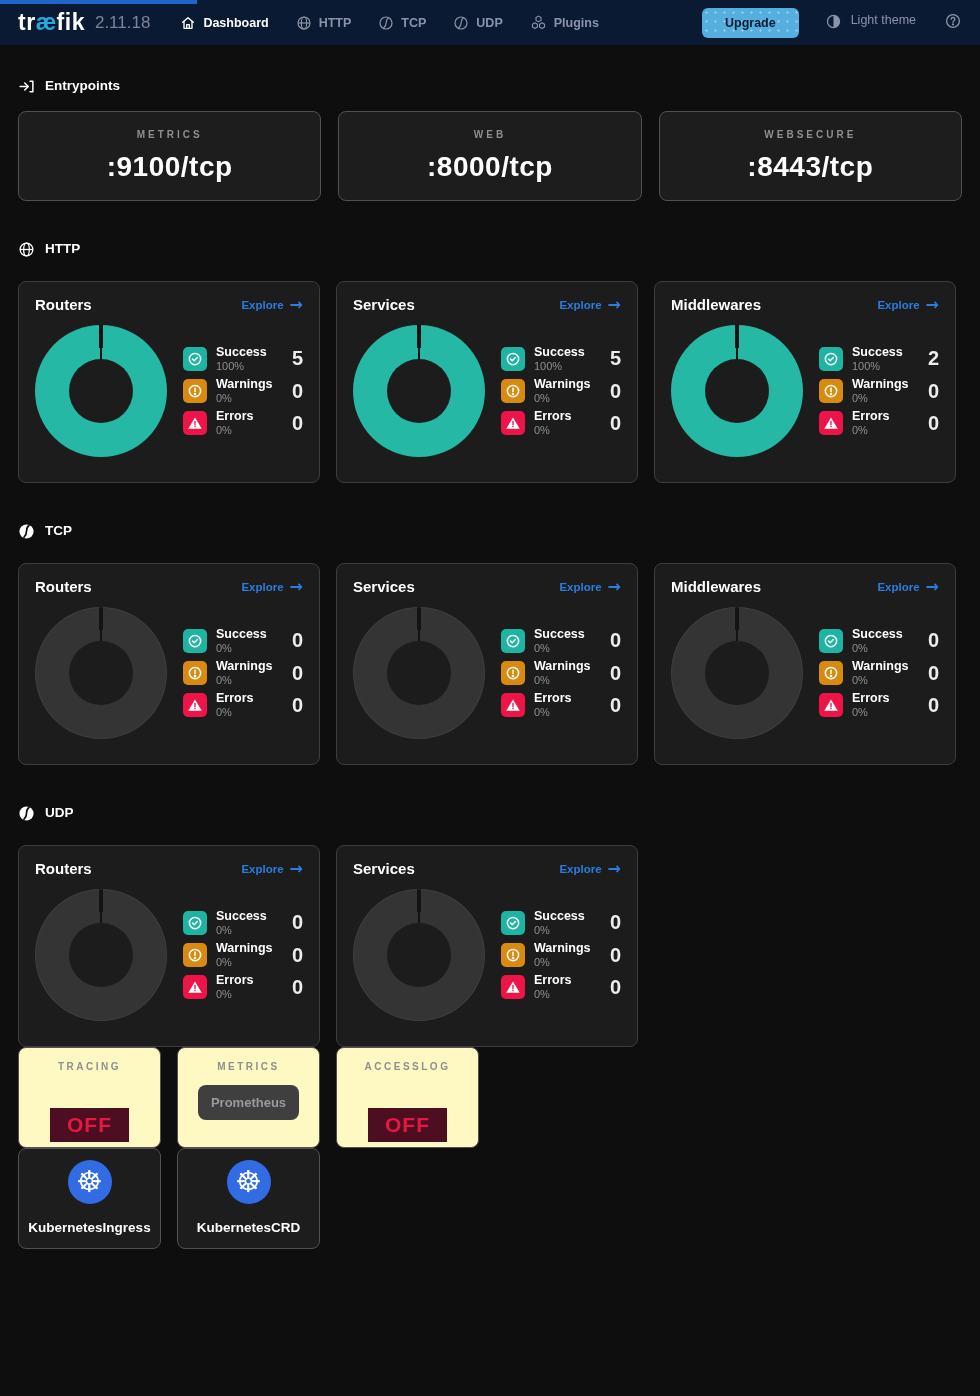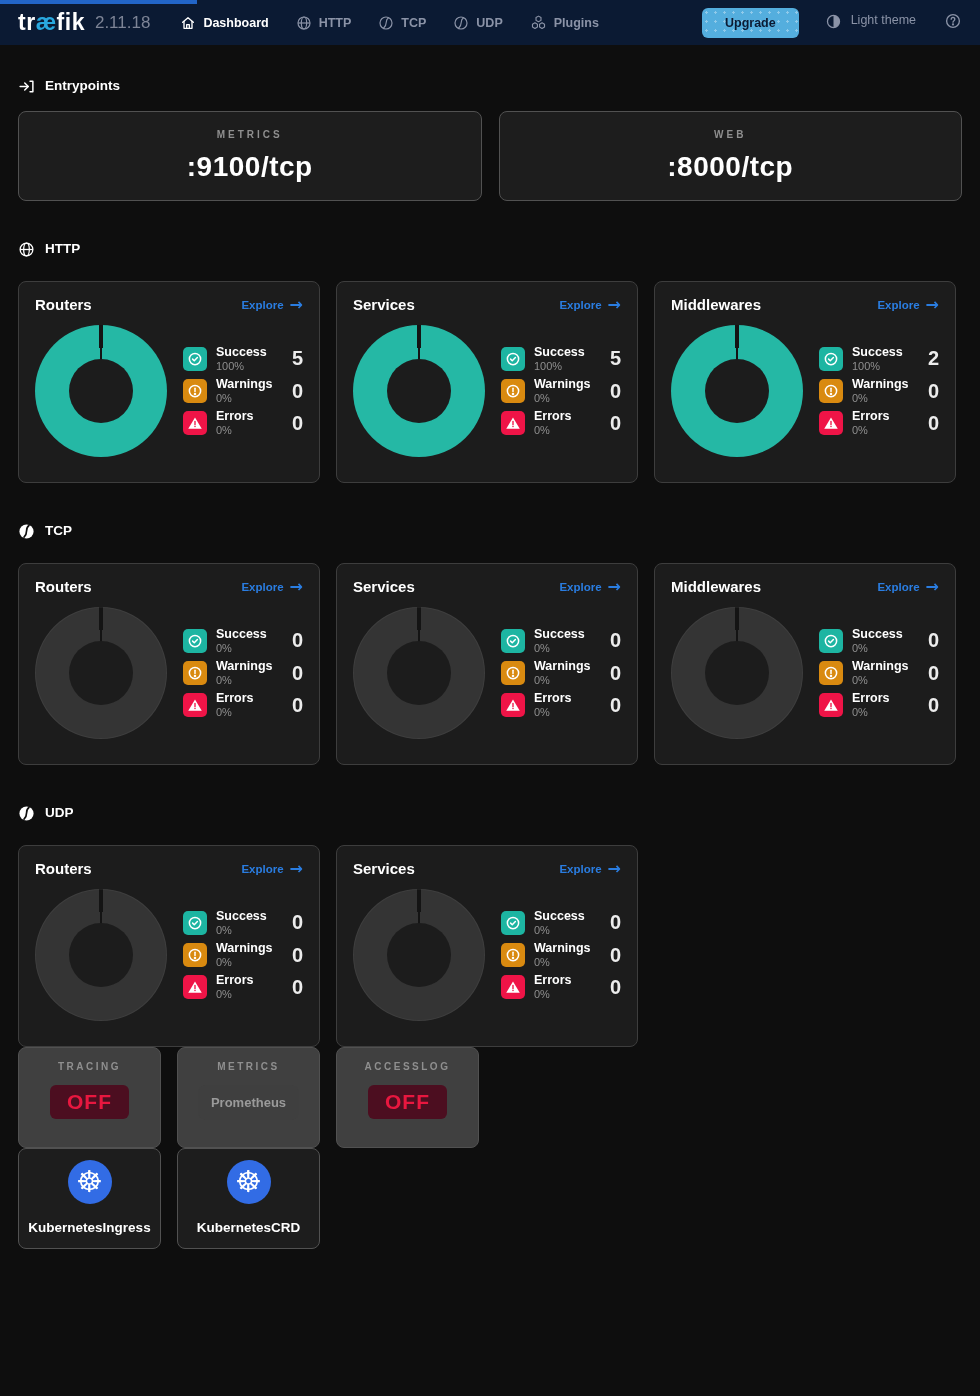--- a/index.html
+++ b/index.html
@@ -62,24 +62,24 @@
   .sicon { width:24px; height:24px; border-radius:5px; flex:none; display:flex; align-items:center; justify-content:center; }
   .sicon.success { background:#1db5a2; }
   .sicon.warning { background:#d98a10; }
   .sicon.error   { background:#ef1447; }
   .stat-text { margin-left:9px; display:flex; flex-direction:column; line-height:1.2; }
   .stat-label { font-size:12.5px; font-weight:700; }
   .stat-pct { font-size:11px; color:#8f8f8f; }
   .stat-count { margin-left:auto; font-size:20px; font-weight:600; color:#ececec; }
   
   .feat-row { display:flex; gap:16px; }
-  .feat-card { width:143px; height:101px; background:#404040; border:1px solid #515151; border-radius:8px;
+  .feat-card { width:143px; height:101px; background:#fef9c3; border:1px solid #515151; border-radius:8px;
     display:flex; flex-direction:column; align-items:center; padding-top:13px; gap:13px; }
   .feat-label { font-size:10px; letter-spacing:2.5px; color:#8f8f8f; font-weight:700; }
-  .pill-off { background:#4c0e20; color:#e8173f; font-size:21px; font-weight:800; padding:5px 17px; border-radius:6px; letter-spacing:1px; }
+  .pill-off { background:#4c0e20; color:#e8173f; font-size:21px; font-weight:800; padding:5px 17px; border-radius:0; letter-spacing:1px;margin-top:23px; }
   .pill-neutral { background:#3f3f3f; color:#9a9a9a; font-size:13px; font-weight:600; padding:10px 13px; border-radius:8px; }
   
   .prov-row { display:flex; gap:16px; }
   .prov-card { width:143px; height:101px; background:#1d1d1d; border:1px solid #515151; border-radius:8px;
     display:flex; flex-direction:column; align-items:center; justify-content:space-between; padding:11px 0 13px; }
   .k8s-badge { width:44px; height:44px; border-radius:50%; background:#326ce5; display:flex; align-items:center; justify-content:center;
     font-family:"DejaVu Sans",sans-serif; font-size:30px; color:#fff; line-height:1; }
   .prov-label { font-size:13.5px; font-weight:700; }
 </style>
 </head>
@@ -176,20 +176,24 @@
   </div>
   <div class="ep-row">
     <div class="ep-card">
       <div class="ep-label">METRICS</div>
       <div class="ep-value">:9100/tcp</div>
     </div>
     <div class="ep-card">
       <div class="ep-label">WEB</div>
       <div class="ep-value">:8000/tcp</div>
     </div>
+    <div class="ep-card">
+      <div class="ep-label">WEBSECURE</div>
+      <div class="ep-value">:8443/tcp</div>
+    </div>
   </div>
 
   <div class="section-header mt-section mb-charts">
     <span>
         <svg width="17" height="17" viewBox="0 0 24 24" fill="none" stroke="#fff" stroke-width="1.8">
           <circle cx="12" cy="12" r="9"></circle>
           <ellipse cx="12" cy="12" rx="4" ry="9"></ellipse>
           <path d="M3 12h18"></path>
         </svg>
       </span>

